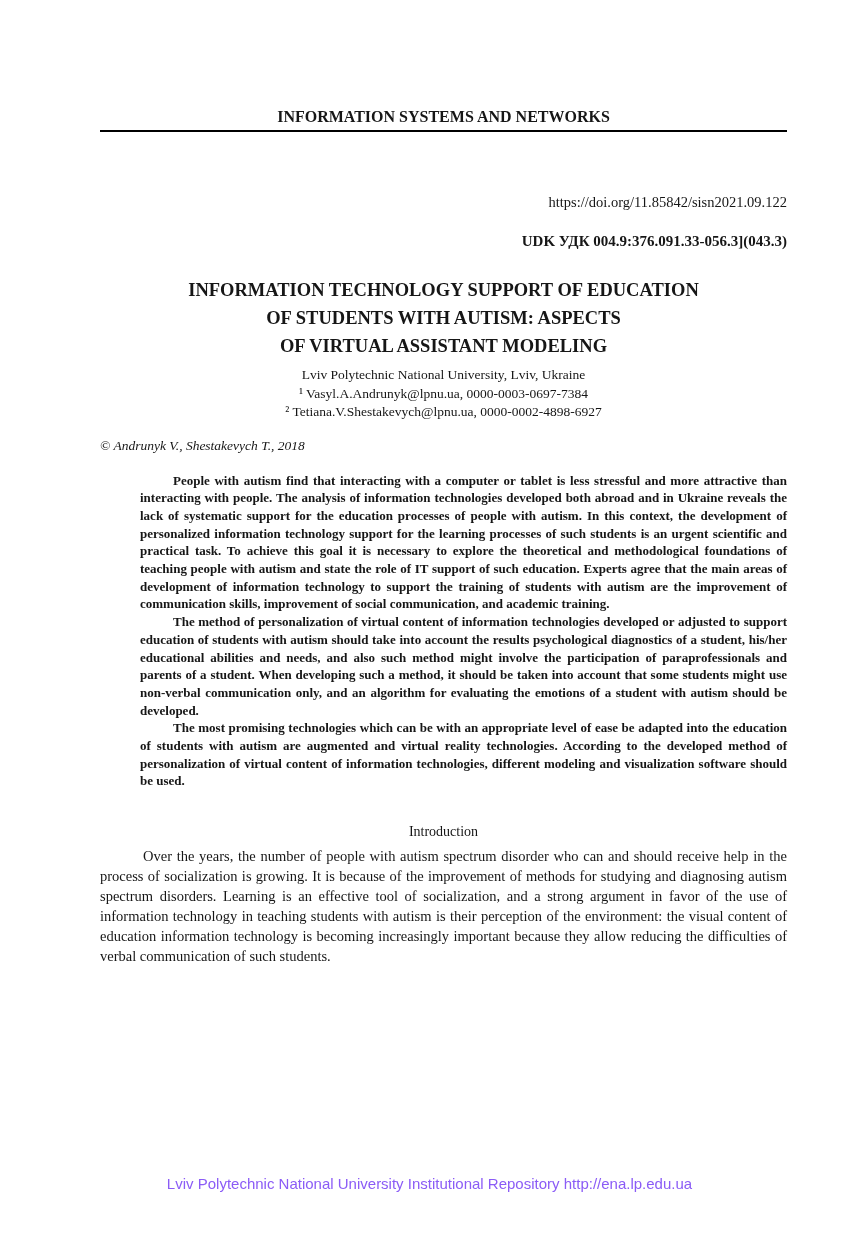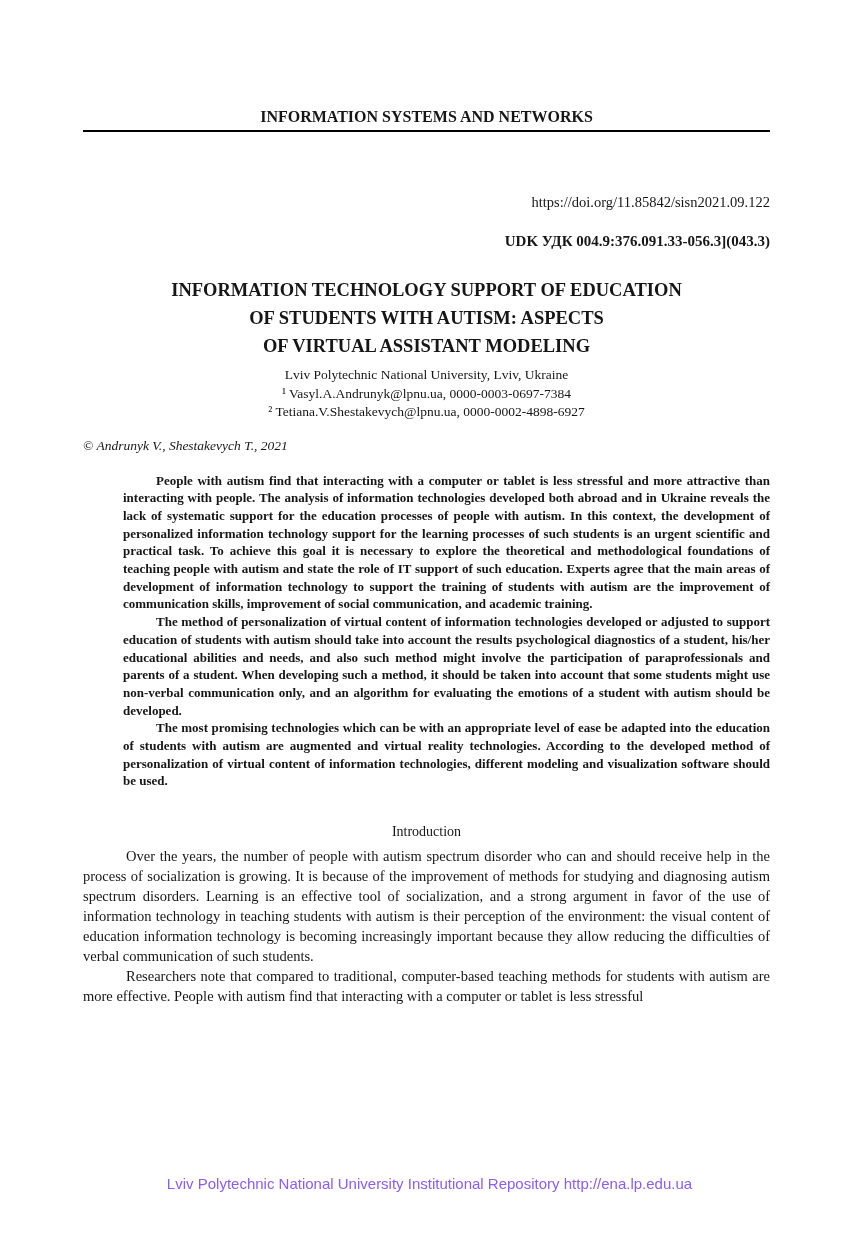--- a/index.html
+++ b/index.html
@@ -8,21 +8,21 @@
     position: relative;
     width: 859px;
     height: 1240px;
     background: #ffffff;
     overflow: hidden;
     font-family: "Liberation Serif", "DejaVu Serif", serif;
     color: #161616;
   }
   .content {
     position: absolute;
-    left: 83px;
+    left: 100px;
     top: 0;
     width: 687px;
   }
   .journal-header {
     margin-top: 107px;
     text-align: center;
     font-weight: bold;
     font-size: 16px;
     line-height: 20px;
   }
@@ -125,31 +125,30 @@
       <div>OF VIRTUAL ASSISTANT MODELING</div>
     </div>
 
 
     <div class="affiliation-block">
       <div>Lviv Polytechnic National University, Lviv, Ukraine</div>
       <div>¹ Vasyl.A.Andrunyk@lpnu.ua, 0000-0003-0697-7384</div>
       <div>² Tetiana.V.Shestakevych@lpnu.ua, 0000-0002-4898-6927</div>
     </div>
 
-    <div class="copyright-line">© Andrunyk V., Shestakevych T., 2021</div>
+    <div class="copyright-line">© Andrunyk V., Shestakevych T., 2018</div>
 
     <div class="abstract-block">
       <p>People with autism find that interacting with a computer or tablet is less stressful and more attractive than interacting with people. The analysis of information technologies developed both abroad and in Ukraine reveals the lack of systematic support for the education processes of people with autism. In this context, the development of personalized information technology support for the learning processes of such students is an urgent scientific and practical task. To achieve this goal it is necessary to explore the theoretical and methodological foundations of teaching people with autism and state the role of IT support of such education. Experts agree that the main areas of development of information technology to support the training of students with autism are the improvement of communication skills, improvement of social communication, and academic training.</p>
       <p>The method of personalization of virtual content of information technologies developed or adjusted to support education of students with autism should take into account the results psychological diagnostics of a student, his/her educational abilities and needs, and also such method might involve the participation of paraprofessionals and parents of a student. When developing such a method, it should be taken into account that some students might use non-verbal communication only, and an algorithm for evaluating the emotions of a student with autism should be developed.</p>
       <p>The most promising technologies which can be with an appropriate level of ease be adapted into the education of students with autism are augmented and virtual reality technologies. According to the developed method of personalization of virtual content of information technologies, different modeling and visualization software should be used.</p>
     </div>
 
     <div class="section-heading">Introduction</div>
 
     <div class="body-block">
       <p>Over the years, the number of people with autism spectrum disorder who can and should receive help in the process of socialization is growing. It is because of the improvement of methods for studying and diagnosing autism spectrum disorders. Learning is an effective tool of socialization, and a strong argument in favor of the use of information technology in teaching students with autism is their perception of the environment: the visual content of education information technology is becoming increasingly important because they allow reducing the difficulties of verbal communication of such students.</p>
-      <p>Researchers note that compared to traditional, computer-based teaching methods for students with autism are more effective. People with autism find that interacting with a computer or tablet is less stressful</p>
     </div>
 
   </div>
 
   <div class="page-footer">Lviv Polytechnic National University Institutional Repository http://ena.lp.edu.ua</div>
 </div>
 
 </body></html>

